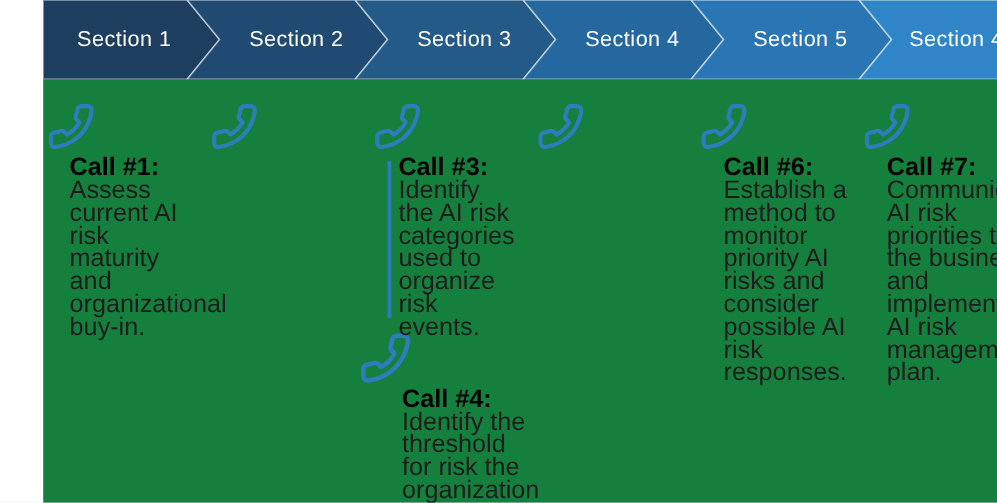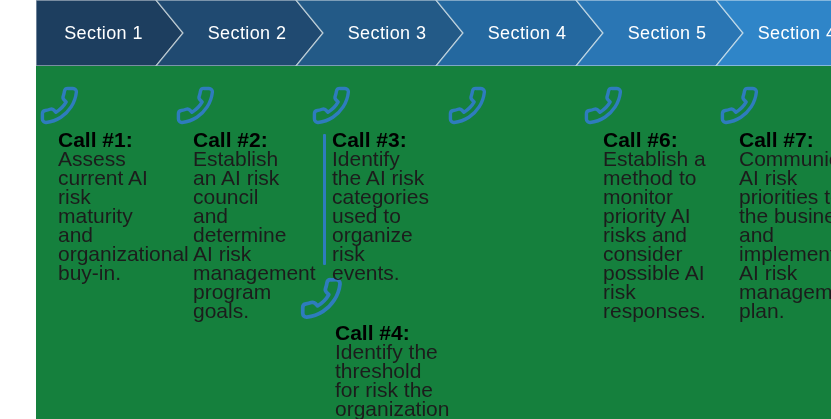--- a/index.html
+++ b/index.html
@@ -81,19 +81,18 @@
 
   <span class="phone" style="left:263px;top:276px">
       <svg viewBox="0 0 24 24" width="45" height="45">
         <path d="M22 16.92v3a2 2 0 0 1-2.18 2 19.79 19.79 0 0 1-8.63-3.07 19.5 19.5 0 0 1-6-6 19.79 19.79 0 0 1-3.07-8.67A2 2 0 0 1 4.11 2h3a2 2 0 0 1 2 1.72 12.84 12.84 0 0 0 .7 2.81 2 2 0 0 1-.45 2.11L8.09 9.91a16 16 0 0 0 6 6l1.27-1.27a2 2 0 0 1 2.11-.45 12.84 12.84 0 0 0 2.81.7A2 2 0 0 1 22 16.92z" fill="none" stroke-width="2" stroke-linecap="round" stroke-linejoin="round" stroke="#2e7cbd"></path>
       </svg>
     </span>
 
   <div id="connector" style="left: 287px; top: 134px; height: 131px; background: rgb(46, 124, 189);"></div>
 
   <div class="call-text" style="left:22px;top:130px;width:113px"><strong>Call #1:</strong> <span>Assess current AI risk maturity and organizational buy-in.</span></div>
-  <div class="call-text" style="left:157px;top:130px;width:100px"><strong>Call #2:</strong> <span>Establish an AI risk council and determine AI risk management program goals.</span></div>
   <div class="call-text" style="left:296px;top:130px;width:95px"><strong>Call #3:</strong> <span>Identify the AI risk categories used to organize risk events.</span></div>
   <div class="call-text" style="left:299px;top:323px;width:113px"><strong>Call #4:</strong> <span>Identify the threshold for risk the organization can withstand.</span></div>
   <div class="call-text" style="left:567px;top:130px;width:111px"><strong>Call #6:</strong> <span>Establish a method to monitor priority AI risks and consider possible AI risk responses.</span></div>
   <div class="call-text" style="left:703px;top:130px;width:121px"><strong>Call #7:</strong> <span>Communicate AI risk priorities to the business and implement AI risk management plan.</span></div>
 
 </div>
 
 </body></html>

